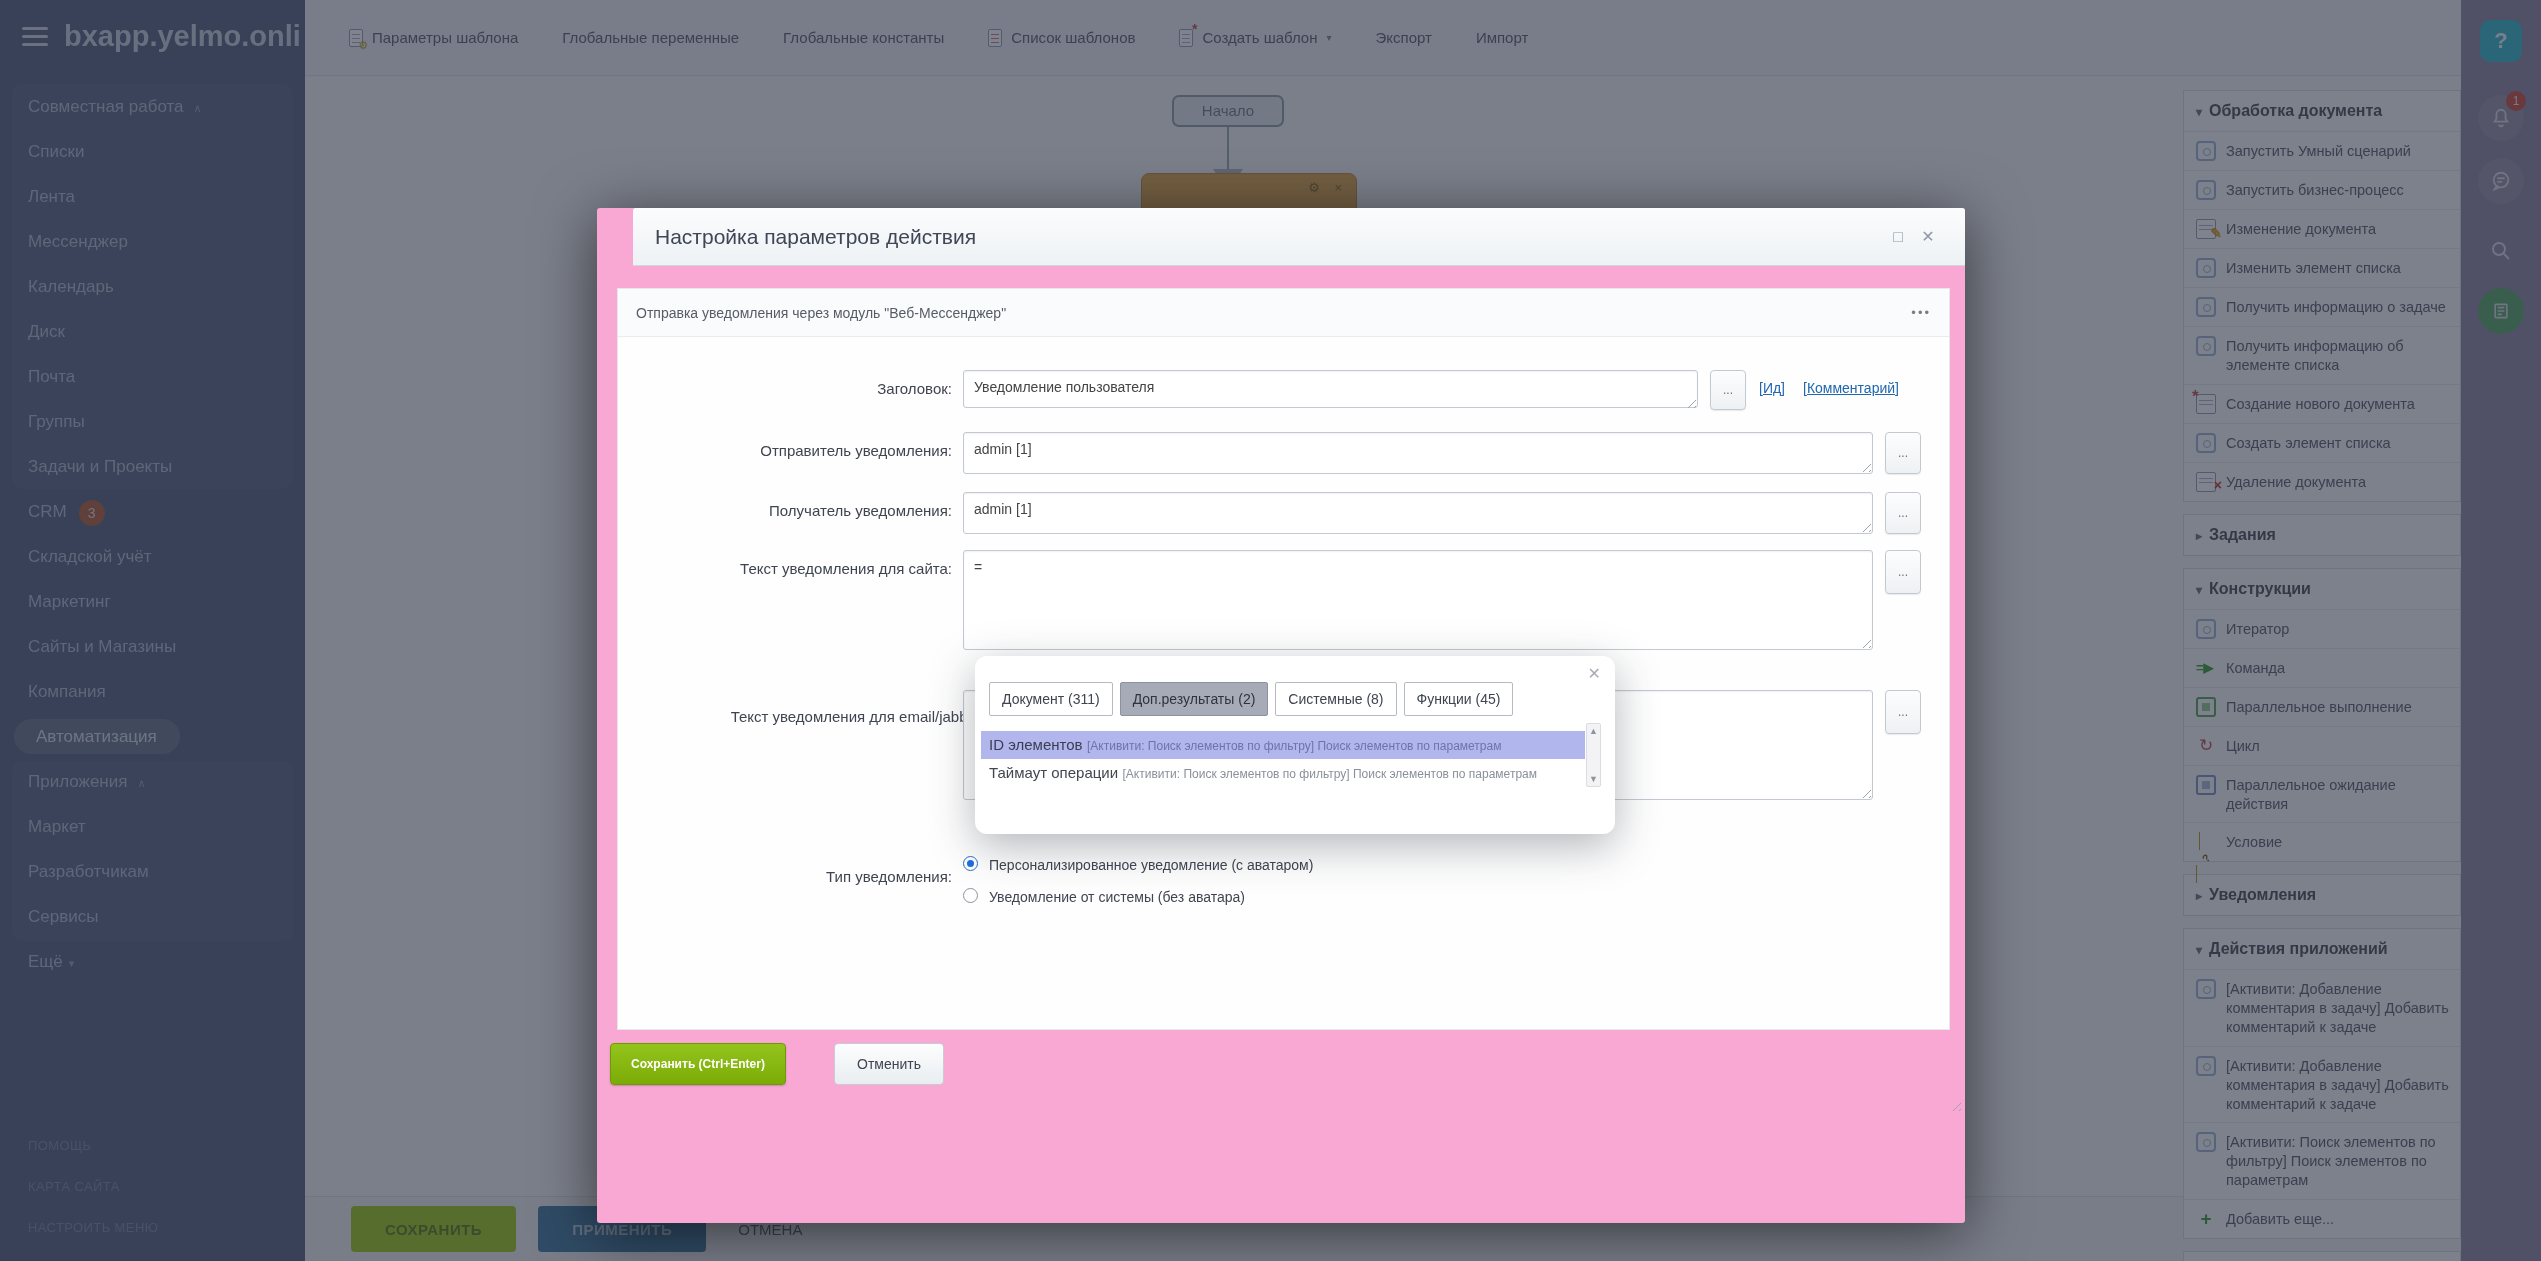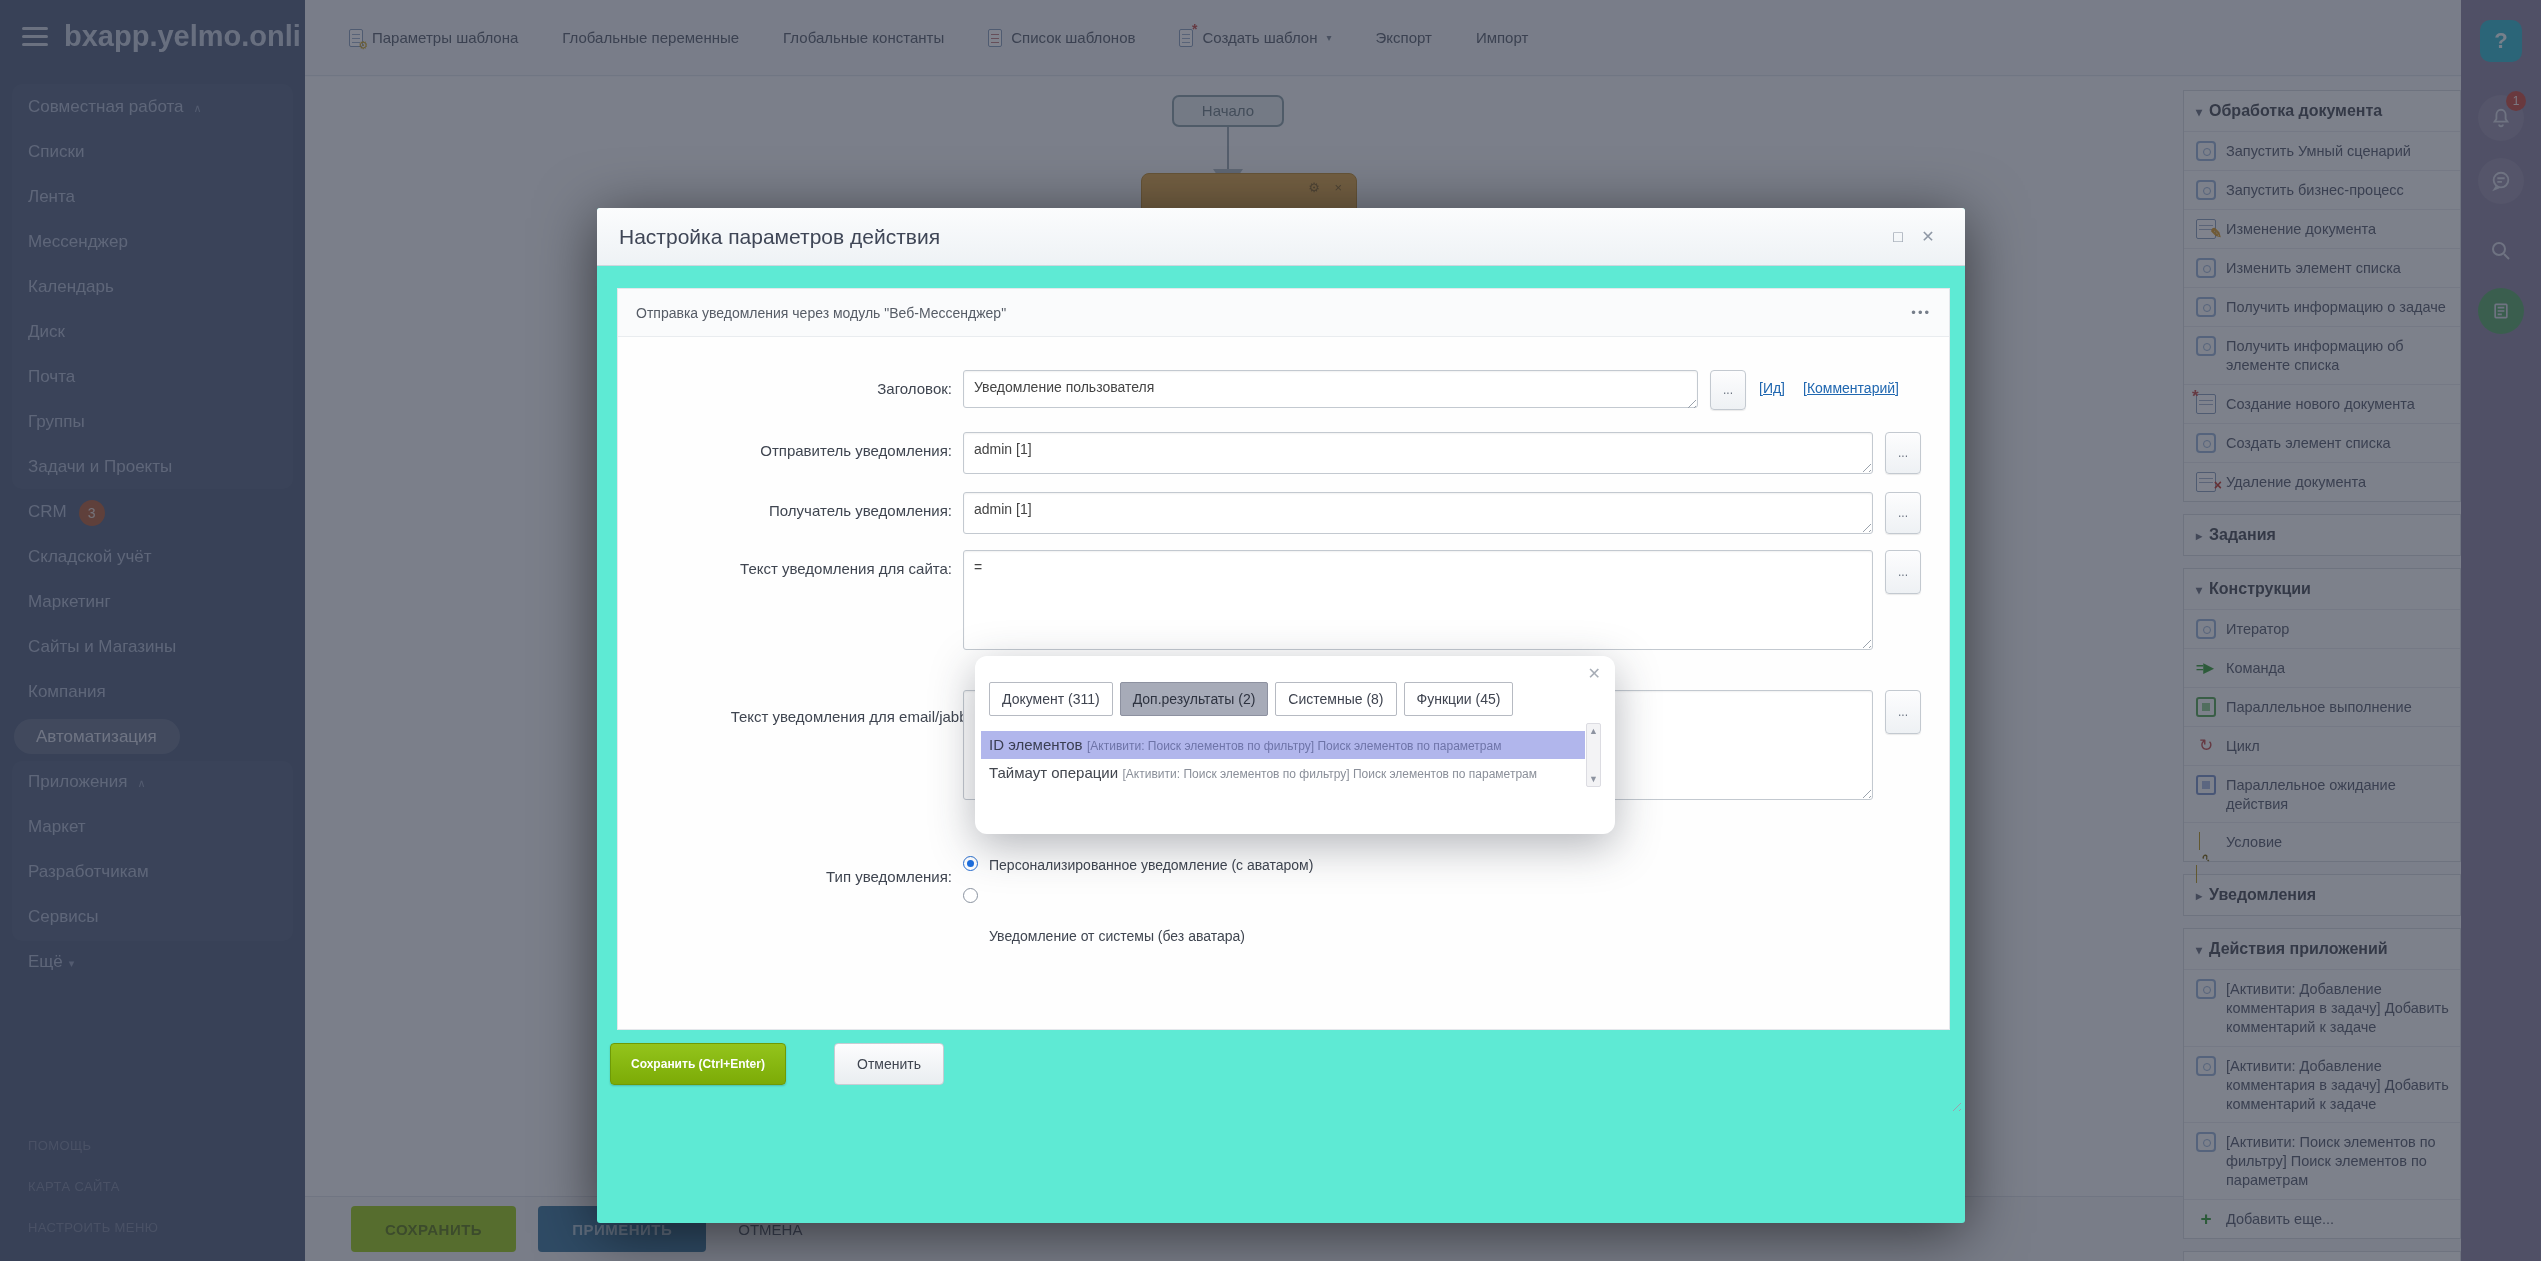--- a/index.html
+++ b/index.html
@@ -80,21 +80,21 @@
   
   .edge { position:absolute; right:0; top:0; width:80px; height:1261px; background:#8d86a2; z-index:1; }
   .edge .help { position:absolute; left:19px; top:20px; width:42px; height:42px; background:#35b8cc; border-radius:10px; color:#e8f7fa; font-size:22px; font-weight:bold; text-align:center; line-height:42px; }
   .edge .circ { position:absolute; left:17px; width:46px; height:46px; border-radius:50%; background:rgba(255,255,255,0.10); display:flex; align-items:center; justify-content:center; }
   .edge svg { stroke:#d6d9e4; fill:none; stroke-width:2; }
   .edge .nbadge { position:absolute; right:-2px; top:-4px; min-width:20px; height:20px; background:#c94f44; color:#f4e3e1; border-radius:50%; font-size:12px; text-align:center; line-height:20px; }
   .edge .news { background:#59a869; border-radius:50%; }
 
   
   .overlay { position:absolute; inset:0; background:rgba(36,41,58,0.58); z-index:40; }
-  .modal { position:absolute; left:597px; top:208px; width:1368px; height:1015px; background:#5eead4; border-radius:3px; box-shadow:0 10px 60px rgba(0,0,0,0.55); z-index:50; }
+  .modal { position:absolute; left:597px; top:208px; width:1368px; height:1015px; background:#f9a8d4; border-radius:3px; box-shadow:0 10px 60px rgba(0,0,0,0.55); z-index:50;padding-left:36px; }
   .m-head { height:58px; background:linear-gradient(#fbfcfd,#eef2f5); border-bottom:1px solid #cfd6dd; display:flex; align-items:center; padding:0 22px; border-radius:3px 3px 0 0; }
   .m-title { font-size:21px; color:#3f4656; flex:1; }
   .m-btn { width:30px; text-align:center; font-size:16px; color:#8f98a5; cursor:pointer; }
   .panel { position:absolute; left:20px; top:80px; width:1333px; height:742px; border:1px solid #e4e7eb; background:#fefefe; }
   .summary { height:48px; background:#fafbfc; border-bottom:1px solid #e9ecef; display:flex; align-items:center; padding:0 18px; }
   .summary .s-txt { flex:1; font-size:14px; color:#565c66; }
   .summary .s-dots { font-size:13px; color:#767e8a; letter-spacing:2px; cursor:pointer; }
 
   .f-label { position:absolute; left:20px; width:335px; text-align:right; font-size:15px; color:#3f4550; }
   .f-ta { position:absolute; border:1px solid #c3c9d0; border-radius:3px; background:#fff; font-family:"Liberation Sans",sans-serif; font-size:14px; color:#444; padding:8px 10px; resize:none; box-shadow:inset 0 1px 2px rgba(0,0,0,0.06); }
@@ -432,18 +432,18 @@
     <div class="pp-scroll">
       <div class="up">▲</div>
       <div class="dn">▼</div>
     </div>
   </div>
 
   <div class="f-label" style="top:660px;">Тип уведомления:</div>
   <span class="radio sel" style="left:366px; top:648px;"></span>
   <span class="r-lbl" style="left:392px; top:649px;">Персонализированное уведомление (с аватаром)</span>
   <span class="radio" style="left:366px; top:680px;"></span>
-  <span class="r-lbl" style="left:392px; top:681px;margin-top:39px;">Уведомление от системы (без аватара)</span>
+  <span class="r-lbl" style="left:392px; top:681px;">Уведомление от системы (без аватара)</span>
 
   <div class="m-save">Сохранить (Ctrl+Enter)</div>
   <div class="m-cancel">Отменить</div>
   <div class="grip" style="left:1352px; top:891px;"></div>
 </div>
 
 </body></html>

